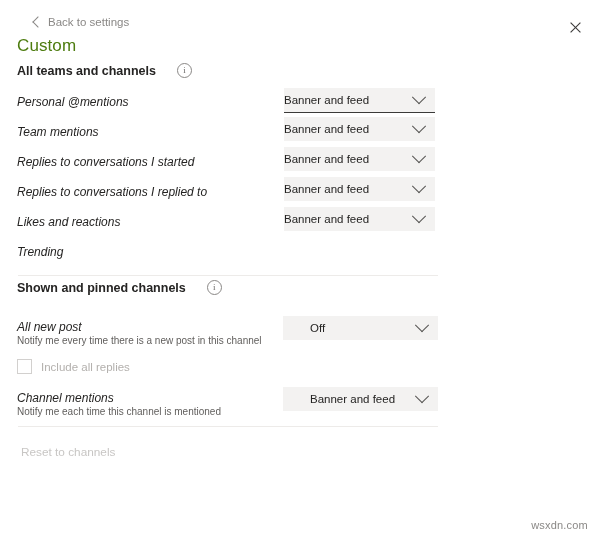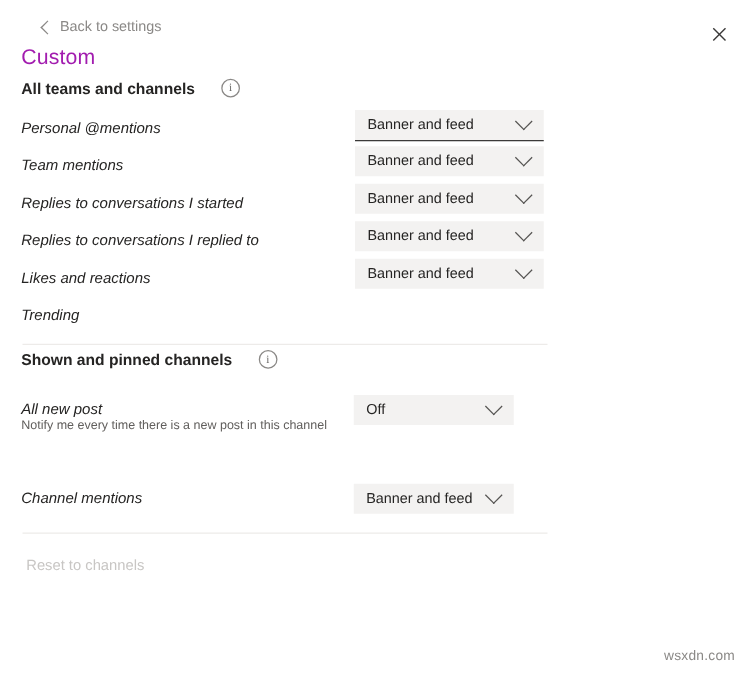--- a/index.html
+++ b/index.html
@@ -58,21 +58,21 @@
   }
   .close-btn svg { display: block; }
 
   
   .page-title {
     position: absolute;
     left: 17px;
     top: 36px;
     font-size: 17px;
     font-weight: 400;
-    color: #a21caf;
+    color: #4d7c0f;
     letter-spacing: 0.1px;
   }
 
   .section-head {
     position: absolute;
     left: 17px;
     display: flex;
     align-items: center;
     gap: 21px;
     font-size: 12.5px;
@@ -131,41 +131,40 @@
     background: #f3f2f1;
     height: 24px;
     display: flex;
     align-items: center;
     cursor: pointer;
     user-select: none;
   }
   .dropdown .dd-value {
     font-size: 11.5px;
     color: #252423;
-    margin-left: 10px;
     white-space: nowrap;
   }
   .dropdown .dd-chevron {
     position: absolute;
     right: 11px;
     width: 9px;
     height: 9px;
     border-right: 1.3px solid #555452;
     border-bottom: 1.3px solid #555452;
     transform: rotate(45deg) translate(-2px, -2px);
   }
   .dropdown.focused {
     border-bottom: 1.6px solid #3b3a39;
     height: 24px;
   }
 
   
   .dd-g1 { left: 284px; width: 151px; }
   
-  .dd-g2 { left: 283px; width: 128px; }
+  .dd-g2 { left: 283px; width: 128px; padding-left: 27px; }
 
   
   .checkbox-row {
     position: absolute;
     left: 17px;
     display: flex;
     align-items: center;
     gap: 9px;
   }
   .checkbox-box {
@@ -292,23 +291,28 @@
 
   <div class="row" style="top:320px;height:34px;">
     <div class="row-label">All new post</div>
     <div class="row-sub">Notify me every time there is a new post in this channel</div>
     <div class="dropdown dd-g2" style="top:-4px;">
       <span class="dd-value">Off</span>
       <span class="dd-chevron"></span>
     </div>
   </div>
 
+  <div class="checkbox-row" style="top:359px;">
+    <span class="checkbox-box"></span>
+    <span class="checkbox-label">Include all replies</span>
+  </div>
 
   <div class="row" style="top:391px;height:34px;">
     <div class="row-label">Channel mentions</div>
+    <div class="row-sub">Notify me each time this channel is mentioned</div>
     <div class="dropdown dd-g2" style="top:-4px;">
       <span class="dd-value">Banner and feed</span>
       <span class="dd-chevron"></span>
     </div>
   </div>
 
   <div class="divider" style="top:426px;"></div>
 
   <div class="reset-btn">Reset to channels</div>
 

